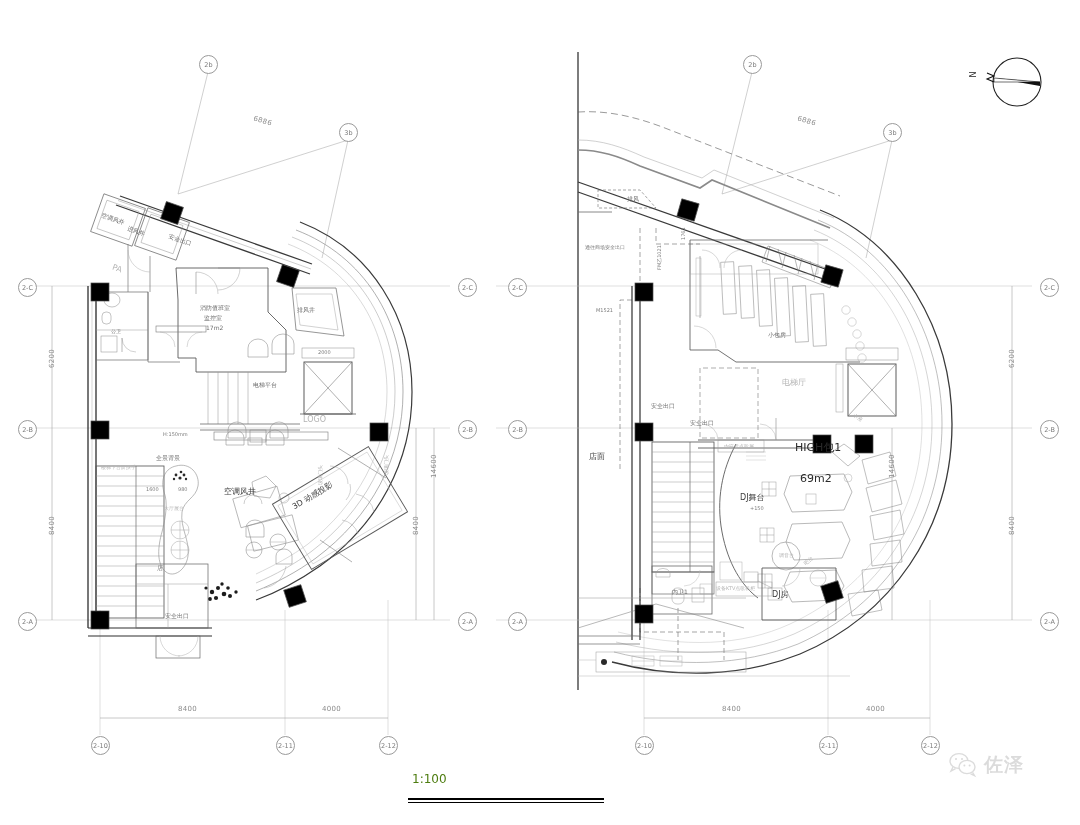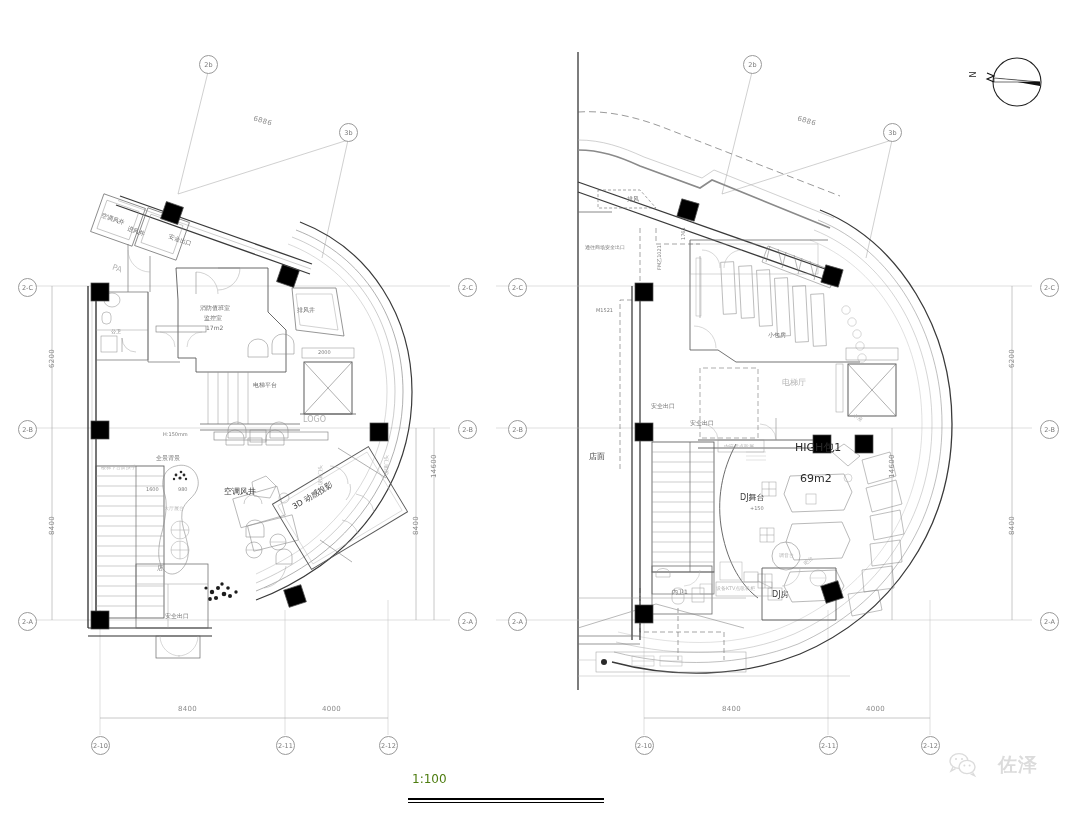--- a/index.html
+++ b/index.html
@@ -39,21 +39,21 @@
   #title-block{
     position:absolute;left:412px;top:772px;display:flex;align-items:flex-end;gap:7px;
   }
   #title-block .t-main{font-size:19px;font-weight:bold;color:#000;letter-spacing:1px;}
   #title-block .t-scale{font-size:12px;color:#4d7c0f;padding-bottom:6px;}
   #title-underline{position:absolute;left:408px;top:798px;width:196px;}
   #title-underline .u1{height:2px;background:#000;}
   #title-underline .u2{height:1px;background:#000;margin-top:1.5px;}
 
   
-  #watermark{position:absolute;left:948px;top:752px;display:flex;align-items:center;gap:20px;opacity:.35;}
+  #watermark{position:absolute;left:948px;top:752px;display:flex;align-items:center;gap:6px;opacity:.35;}
   #watermark .wm-text{font-size:19px;color:#9b9b9b;font-weight:bold;letter-spacing:1px;}
 
   
   #north-arrow{position:absolute;left:985px;top:52px;}
   #north-arrow .n-letter{position:absolute;left:-14px;top:18px;font-size:8px;color:#222;transform:rotate(-90deg);}
 </style>
 </head>
 <body>
 
 <div class="stage">

